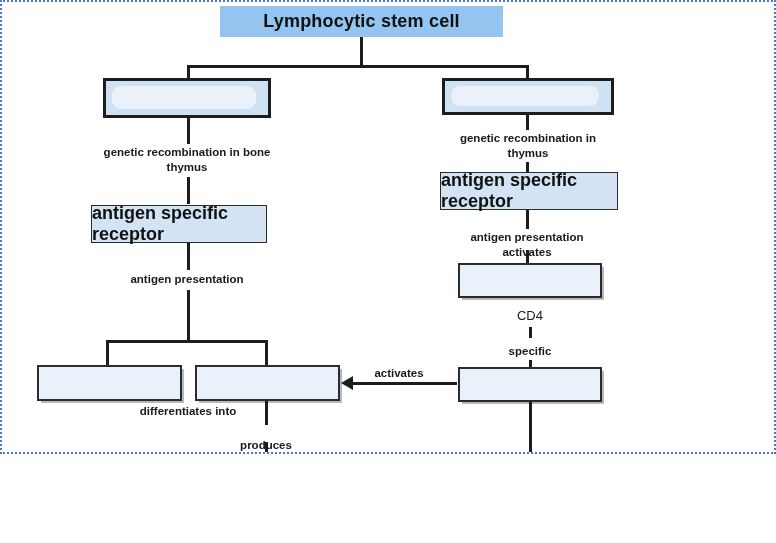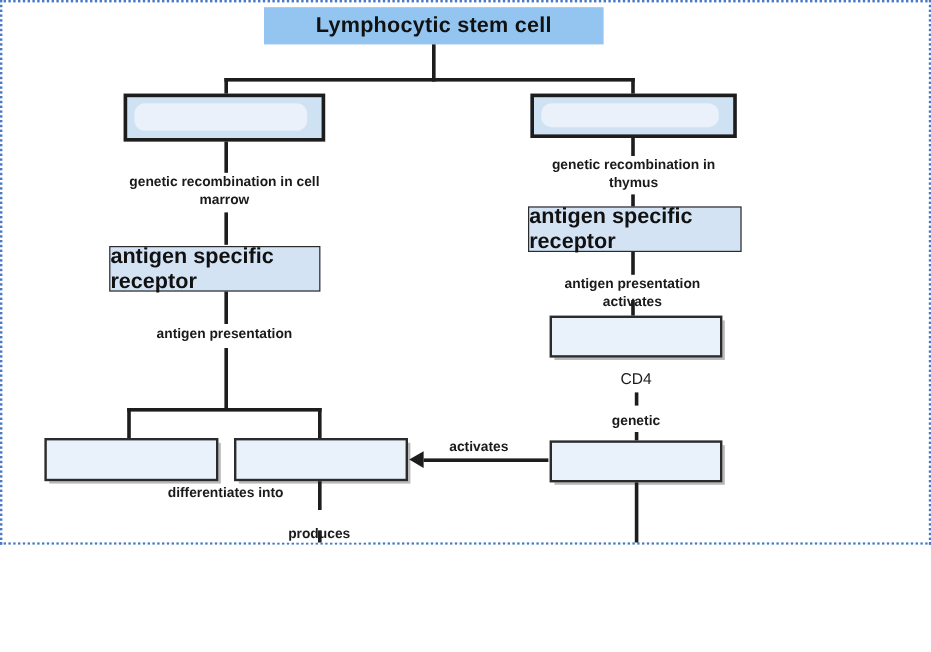--- a/index.html
+++ b/index.html
@@ -137,21 +137,21 @@
 
   <div class="vline" style="left:185px; top:63px; height:15px;"></div>
 
   <div class="vline" style="left:524px; top:63px; height:15px;"></div>
 
   <div class="box drop-box" style="left:101px; top:76px; width:168px; height:40px;">
     <span class="inner"></span>
   </div>
 
   <div class="vline" style="left:185px; top:116px; height:26px;"></div>
-  <div class="edge-label" style="left:95px; top:143px; width:180px;">genetic recombination in cell marrow</div>
+  <div class="edge-label" style="left:95px; top:143px; width:180px;">genetic recombination in bone thymus</div>
   <div class="vline" style="left:185px; top:175px; height:27px;"></div>
 
   <div class="box label-box" style="left:89px; top:203px; width:176px; height:38px;">antigen specific receptor</div>
 
   <div class="vline" style="left:185px; top:241px; height:27px;"></div>
   <div class="edge-label" style="left:120px; top:270px; width:130px;">antigen presentation</div>
   <div class="vline" style="left:185px; top:288px; height:52px;"></div>
 
   <div class="hline" style="left:104px; top:338px; width:162px;"></div>
   <div class="vline" style="left:104px; top:338px; height:26px;"></div>
@@ -178,21 +178,21 @@
   <div class="box label-box" style="left:438px; top:170px; width:178px; height:38px;">antigen specific receptor</div>
 
   <div class="vline" style="left:524px; top:208px; height:19px;"></div>
   <div class="edge-label" style="left:446px; top:228px; width:158px;">antigen presentation activates</div>
   <div class="vline" style="left:524px; top:248px; height:14px;"></div>
 
   <div class="box empty-box" style="left:456px; top:261px; width:144px; height:35px;"></div>
 
   <div class="node-label" style="left:484px; top:306px; width:88px;">CD4</div>
   <div class="vline" style="left:527px; top:325px; height:11px;"></div>
-  <div class="edge-label" style="left:490px; top:342px; width:76px;">genetic</div>
+  <div class="edge-label" style="left:490px; top:342px; width:76px;">specific</div>
   <div class="vline" style="left:527px; top:358px; height:8px;"></div>
 
   <div class="box empty-box" style="left:456px; top:365px; width:144px; height:35px;"></div>
 
   <div class="arrow-shaft" style="left:351px; top:380px; width:104px;"></div>
   <div class="arrow-head" style="left:339px; top:374px;"></div>
   <div class="edge-label" style="left:366px; top:364px; width:62px;">activates</div>
 
   <div class="vline" style="left:527px; top:400px; height:51px;"></div>
   <div class="hline" style="left:448px; top:450px; width:162px;"></div>

